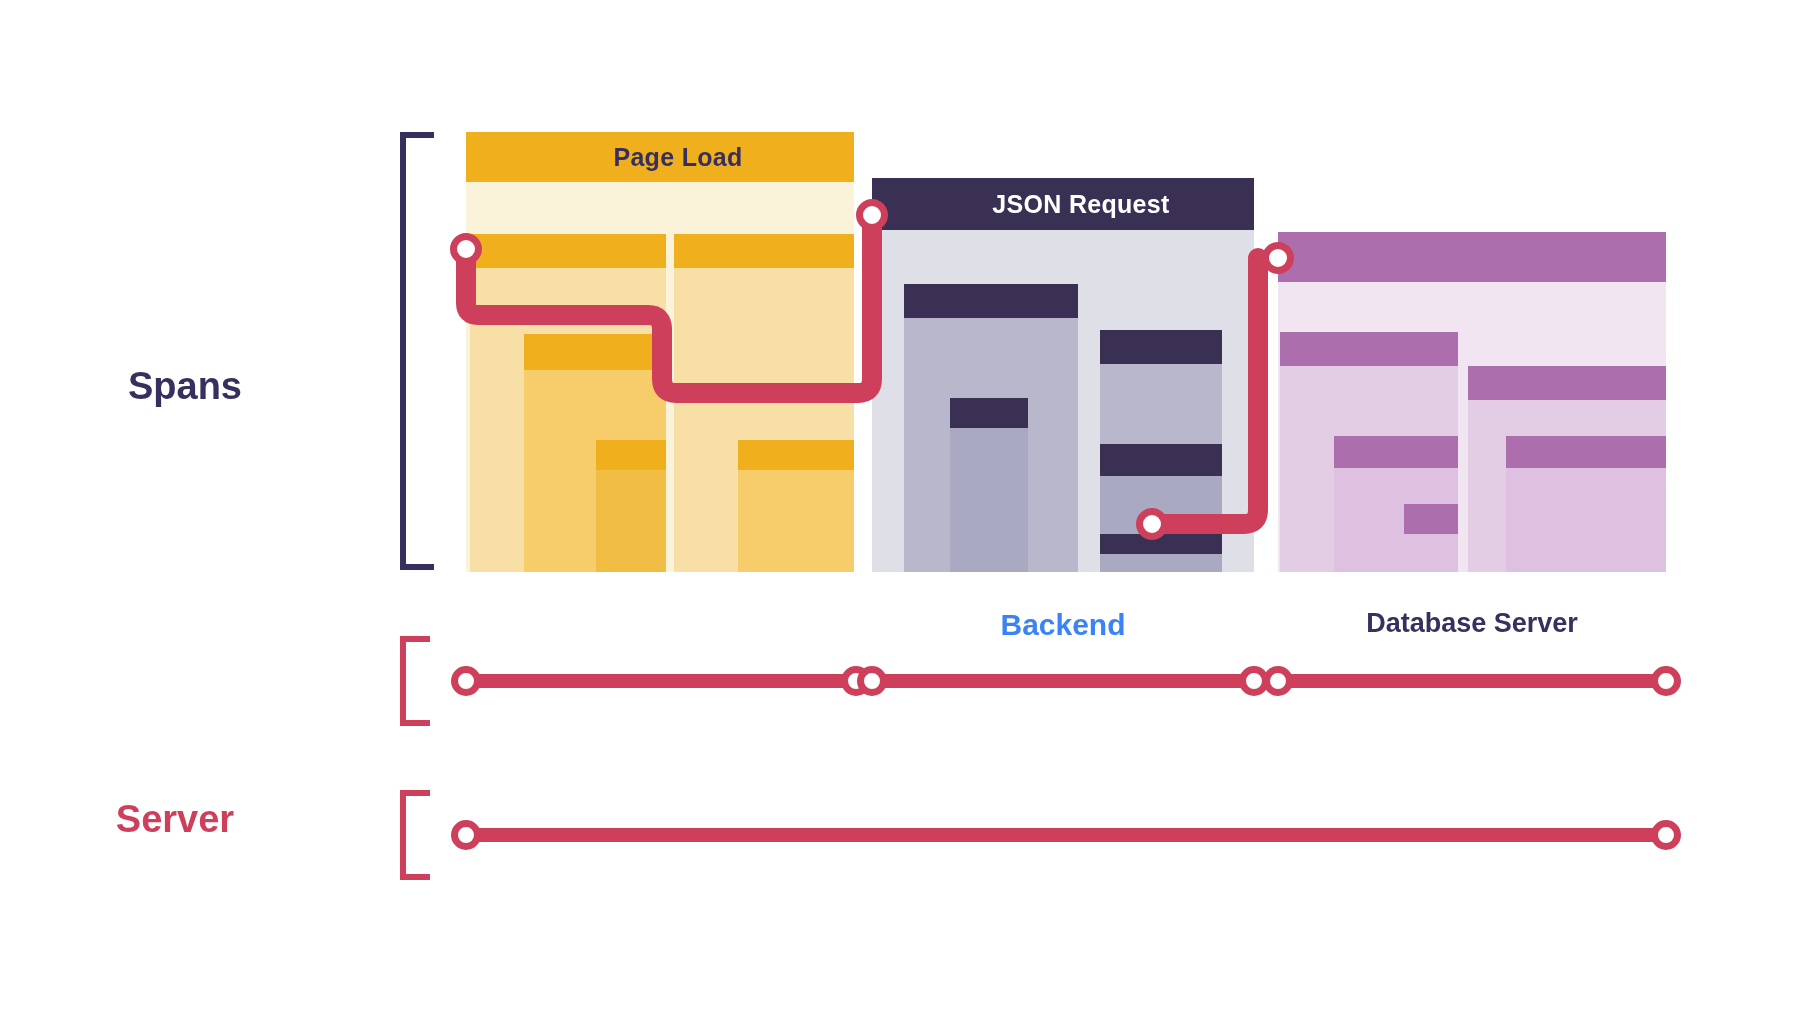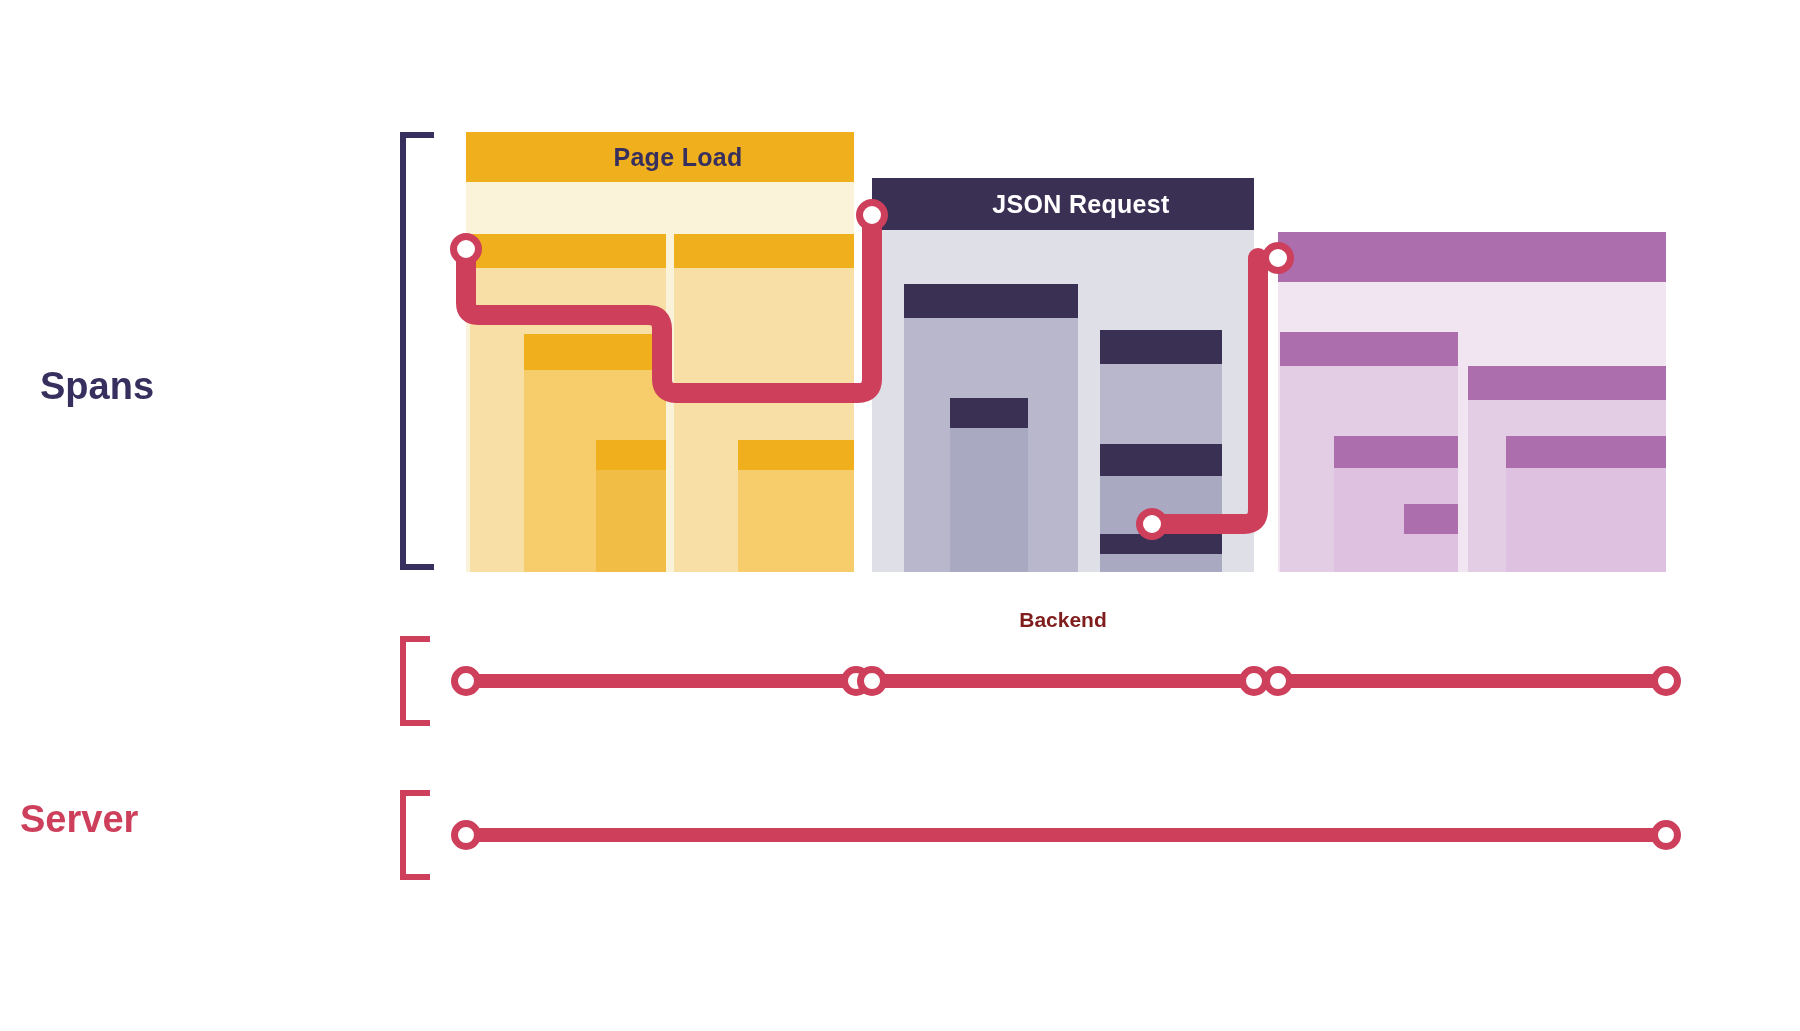--- a/index.html
+++ b/index.html
@@ -4,21 +4,21 @@
 <title>Tracing Diagram</title>
 <style>
   html,body{margin:0;padding:0;background:#ffffff;}
   body{
     width:1800px;height:1031px;overflow:hidden;
     font-family:"Liberation Sans", sans-serif;
     -webkit-font-smoothing:antialiased;
   }
   #stage{position:relative;width:1800px;height:1031px;background:#fff;}
   .label-right{
-    position:absolute;text-align:left;font-weight:bold;white-space:nowrap;
+    position:absolute;text-align:center;font-weight:bold;white-space:nowrap;
   }
 
   
   .bracket{position:absolute;}
   .bracket .v{position:absolute;left:0;top:0;width:100%;height:100%;
     border-left-style:solid;border-top-style:solid;border-bottom-style:solid;
     border-right:0;box-sizing:border-box;}
 
   
   .panel{position:absolute;box-sizing:border-box;}
@@ -171,21 +171,22 @@
 
   <div style="position:absolute;left:466px;top:249px;width:32px;height:32px;transform:translate(-50%,-50%);
               border-radius:50%;background:#fff;border:7px solid #cd3f5b;box-sizing:border-box;"></div>
   <div style="position:absolute;left:872px;top:215px;width:32px;height:32px;transform:translate(-50%,-50%);
               border-radius:50%;background:#fff;border:7px solid #cd3f5b;box-sizing:border-box;"></div>
   <div style="position:absolute;left:1152px;top:524px;width:32px;height:32px;transform:translate(-50%,-50%);
               border-radius:50%;background:#fff;border:7px solid #cd3f5b;box-sizing:border-box;"></div>
   <div style="position:absolute;left:1278px;top:258px;width:32px;height:32px;transform:translate(-50%,-50%);
               border-radius:50%;background:#fff;border:7px solid #cd3f5b;box-sizing:border-box;"></div>
 
-  <div class="service-caption" style="left:872px;top:608px;width:382px;font-size:21px;color:#7f1d1d;">Backend</div>
+  <div class="service-caption" style="left:872px;top:608px;width:382px;font-size:30px;color:#3b82f6;">Backend</div>
+  <div class="service-caption" style="left:1278px;top:608px;width:388px;font-size:27px;color:#37305e;">Database Server</div>
 
 
   <div class="bracket" style="left:400px;top:636px;width:30px;height:90px;">
     <div class="v" style="border-width:6px;border-color:#cd3f5b;"></div>
   </div>
 
   <div class="rail" style="left:466px;top:660px;width:390px;height:42px;">
     <div class="bar" style="width:390px;background:#cd3f5b;"></div>
     <div class="node" style="left:0px;width:30px;height:30px;border:7px solid #cd3f5b;"></div>
     <div class="node" style="left:390px;width:30px;height:30px;border:7px solid #cd3f5b;"></div>

